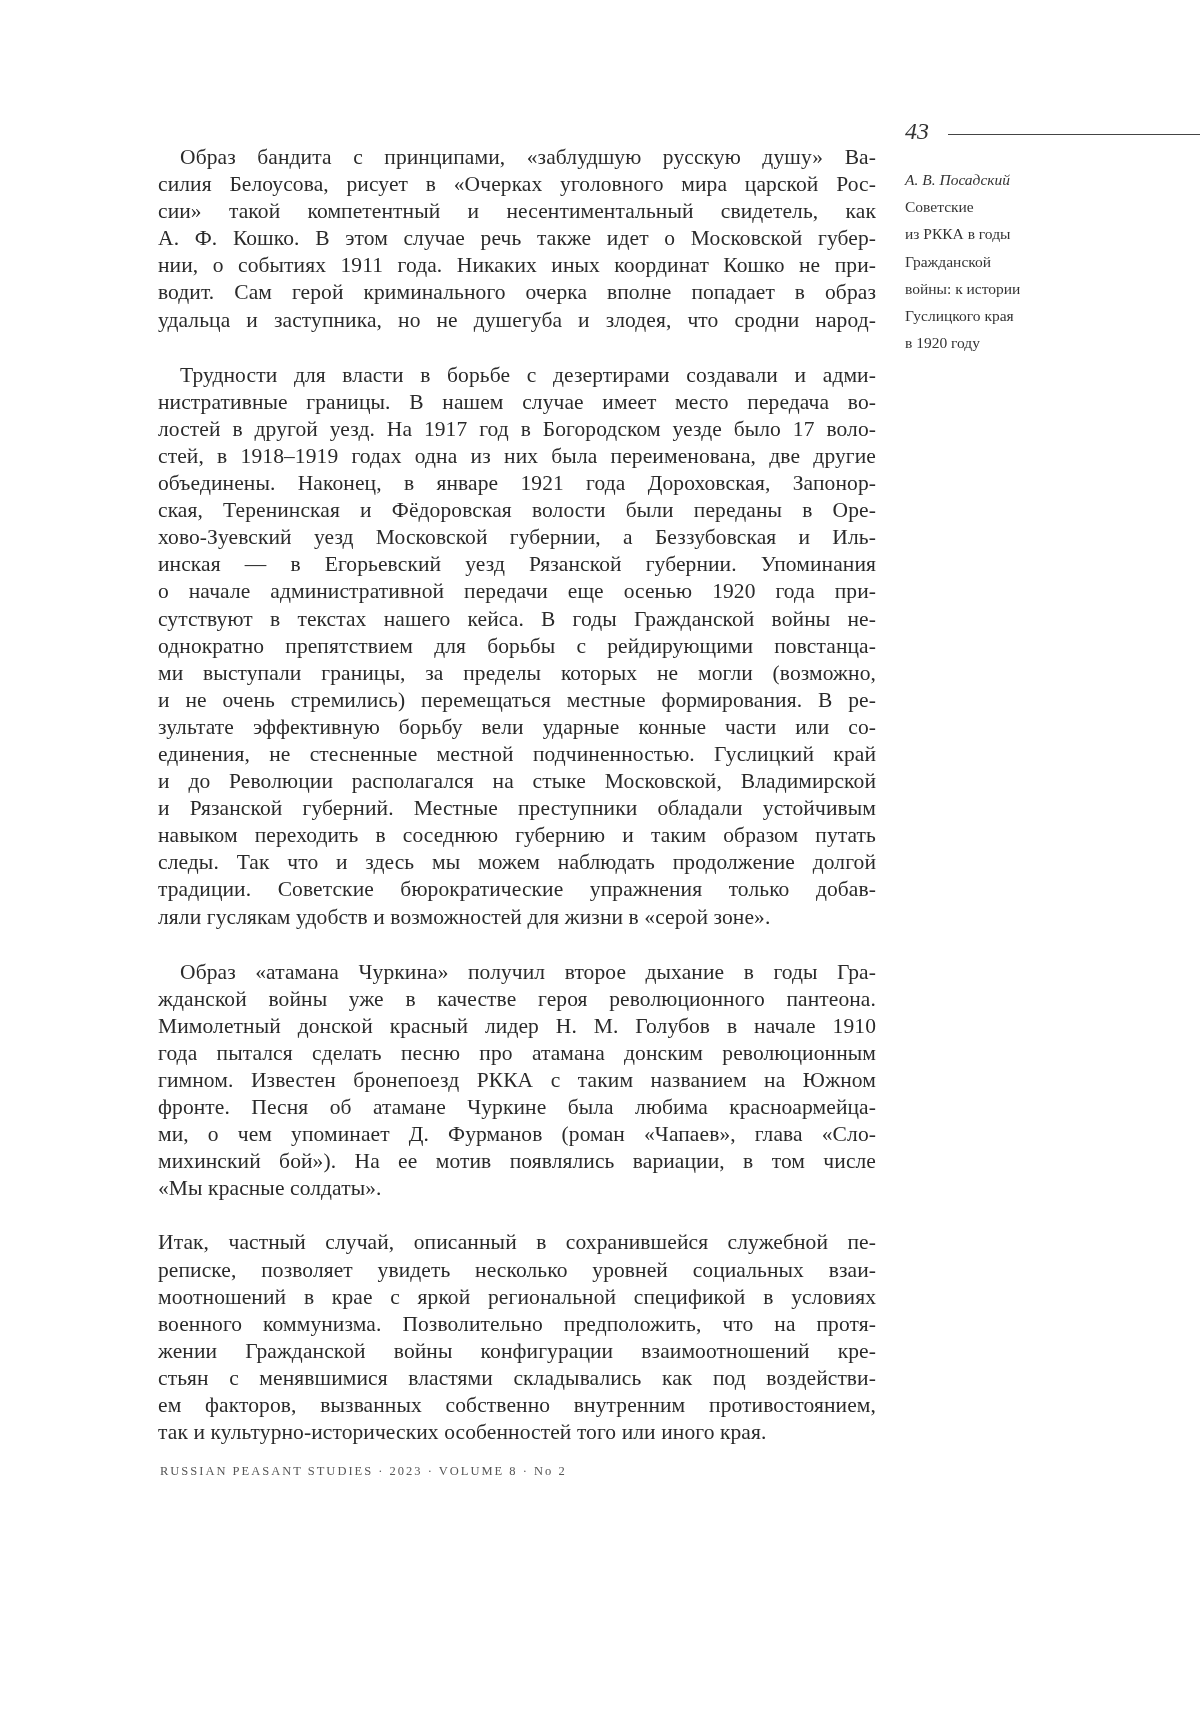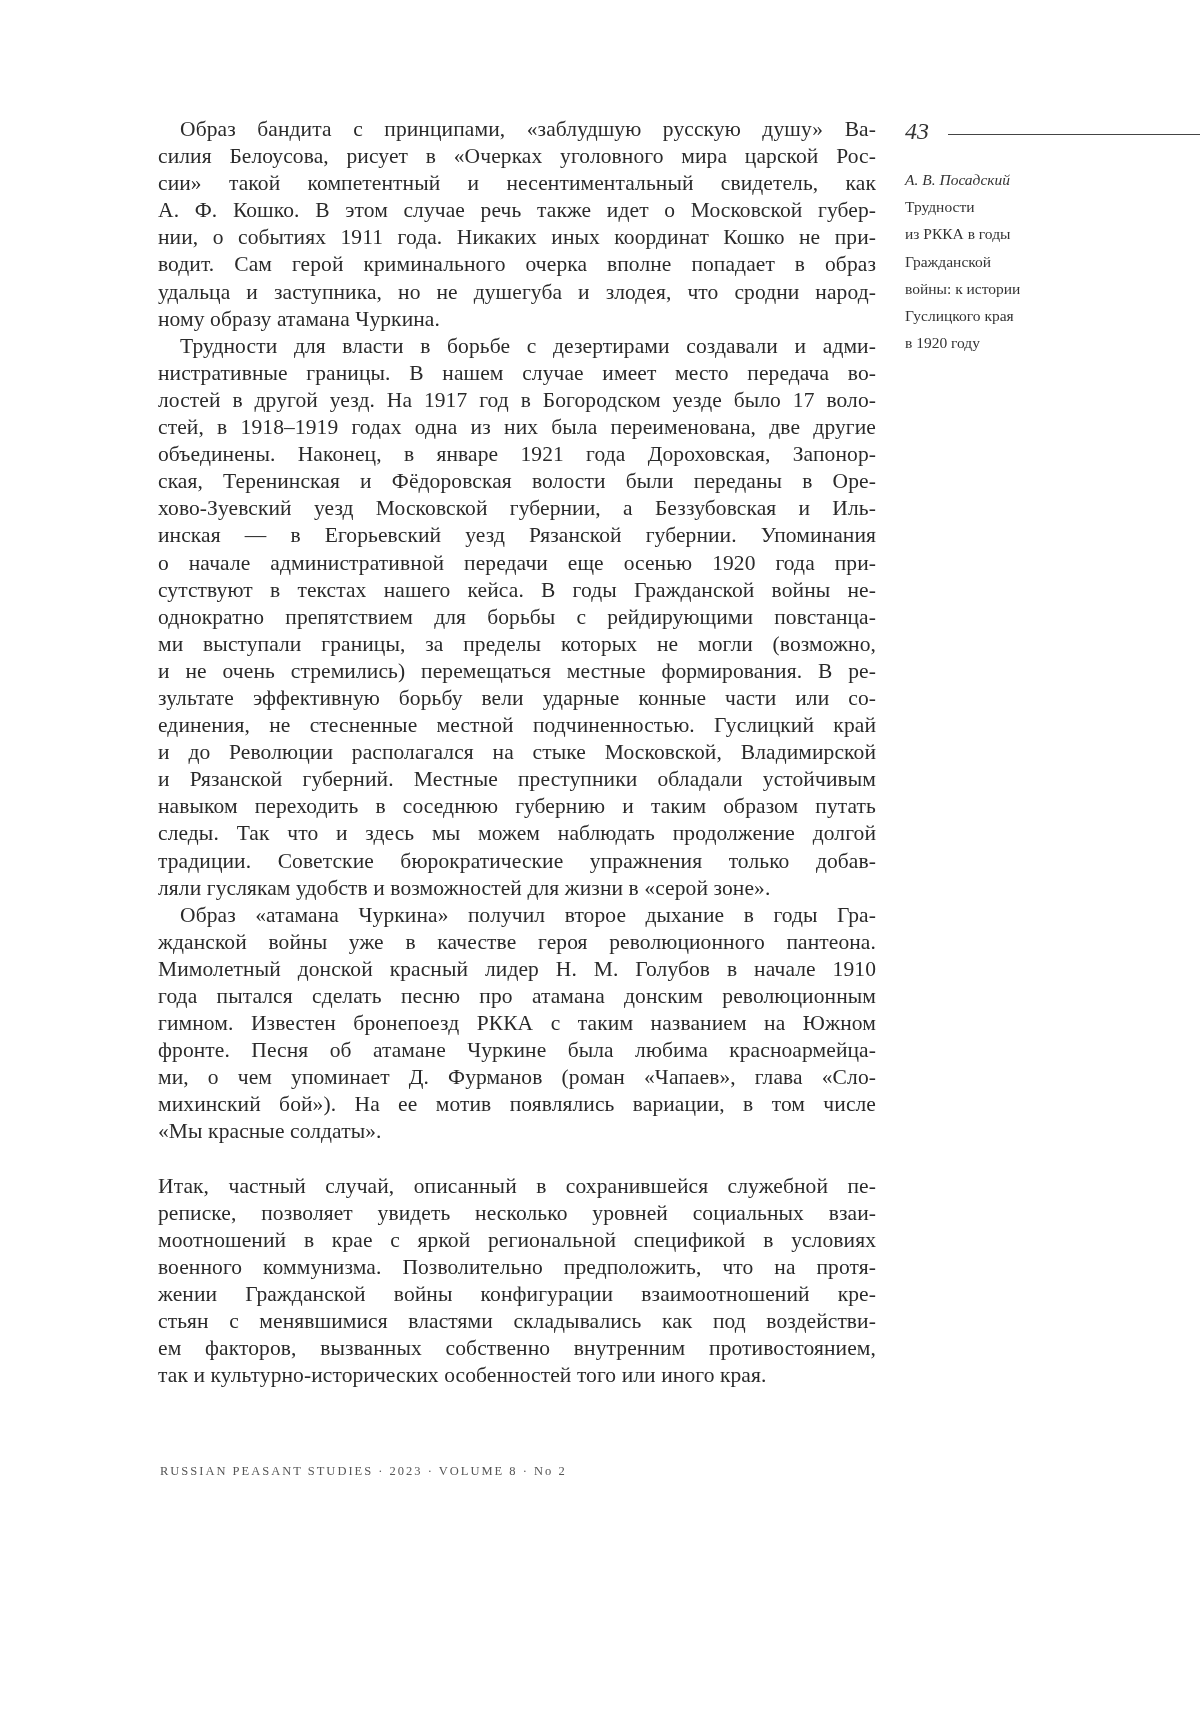--- a/index.html
+++ b/index.html
@@ -6,21 +6,21 @@
     body { width: 1200px; height: 1710px; position: relative; overflow: hidden; }
     .page { position: absolute; left: 0; top: 0; width: 1200px; height: 1710px; background: #fff; }
     .main {
       position: absolute; left: 158px; top: 116px; width: 718px;
       font-family: "Liberation Serif", "DejaVu Serif", serif;
       font-size: 21.5px; line-height: 27.1px; color: #2a2a2a;
       letter-spacing: 0.1px;
     }
     .line { display: block; white-space: nowrap; text-align: justify; text-align-last: justify; height: 27.1px; }
     .line.last { text-align-last: left; }
-    .line.indent { padding-left: 22px; }
+    .line.indent { padding-left: 22px; margin-top: 28px; }
     .gap { height: 27px; }
     .side {
       position: absolute; left: 905px; top: 116px; width: 295px;
       font-family: Liberation Serif, serif; color: #333;
     }
     .page-num { font-style: italic; font-size: 24px; line-height: 30px; display: inline-block; color: #333; }
     .rule { position: absolute; left: 43px; top: 18px; width: 252px; height: 1px; background: #444; }
     .side-author { font-style: italic; font-size: 15.5px; margin-top: 20px; line-height: 27px; }
     .side-title div { font-size: 15.5px; line-height: 27.3px; }
     .footer {
@@ -36,21 +36,20 @@
 
   <div class="main" id="main-body">
       <div class="para">
         <span class="line indent">Образ бандита с принципами, «заблудшую русскую душу» Ва-</span>
         <span class="line">силия Белоусова, рисует в «Очерках уголовного мира царской Рос-</span>
         <span class="line">сии» такой компетентный и несентиментальный свидетель, как</span>
         <span class="line">А. Ф. Кошко. В этом случае речь также идет о Московской губер-</span>
         <span class="line">нии, о событиях 1911 года. Никаких иных координат Кошко не при-</span>
         <span class="line">водит. Сам герой криминального очерка вполне попадает в образ</span>
         <span class="line">удальца и заступника, но не душегуба и злодея, что сродни народ-</span>
-        <span class="line last">ному образу атамана Чуркина.</span>
       </div>
       <div class="para">
         <span class="line indent">Трудности для власти в борьбе с дезертирами создавали и адми-</span>
         <span class="line">нистративные границы. В нашем случае имеет место передача во-</span>
         <span class="line">лостей в другой уезд. На 1917 год в Богородском уезде было 17 воло-</span>
         <span class="line">стей, в 1918–1919 годах одна из них была переименована, две другие</span>
         <span class="line">объединены. Наконец, в январе 1921 года Дороховская, Запонор-</span>
         <span class="line">ская, Теренинская и Фёдоровская волости были переданы в Оре-</span>
         <span class="line">хово-Зуевский уезд Московской губернии, а Беззубовская и Иль-</span>
         <span class="line">инская — в Егорьевский уезд Рязанской губернии. Упоминания</span>
@@ -90,21 +89,21 @@
         <span class="line">ем факторов, вызванных собственно внутренним противостоянием,</span>
         <span class="line last">так и культурно-исторических особенностей того или иного края.</span>
       </div>
     </div>
 
   <div class="side">
     <span class="page-num">43</span>
     <div class="rule"></div>
     <div class="side-author">А. В. Посадский</div>
     <div class="side-title">
-      <div>Трудности</div>
+      <div>Советские</div>
       <div>из РККА в годы</div>
       <div>Гражданской</div>
       <div>войны: к истории</div>
       <div>Гуслицкого края</div>
       <div>в 1920 году</div>
     </div>
   </div>
 
   <div class="footer">RUSSIAN PEASANT STUDIES · 2023 · VOLUME 8 · No 2</div>
 </div>

